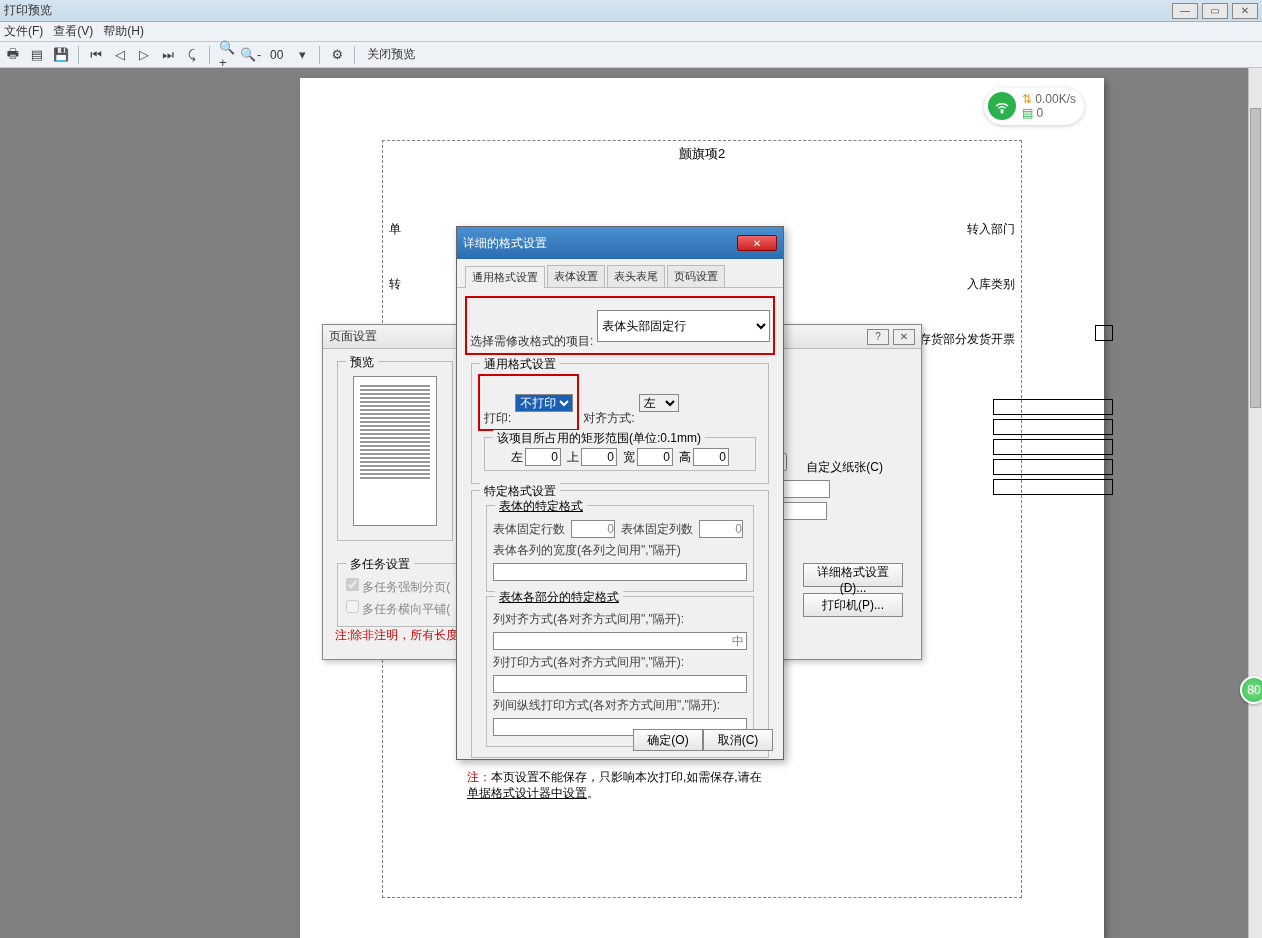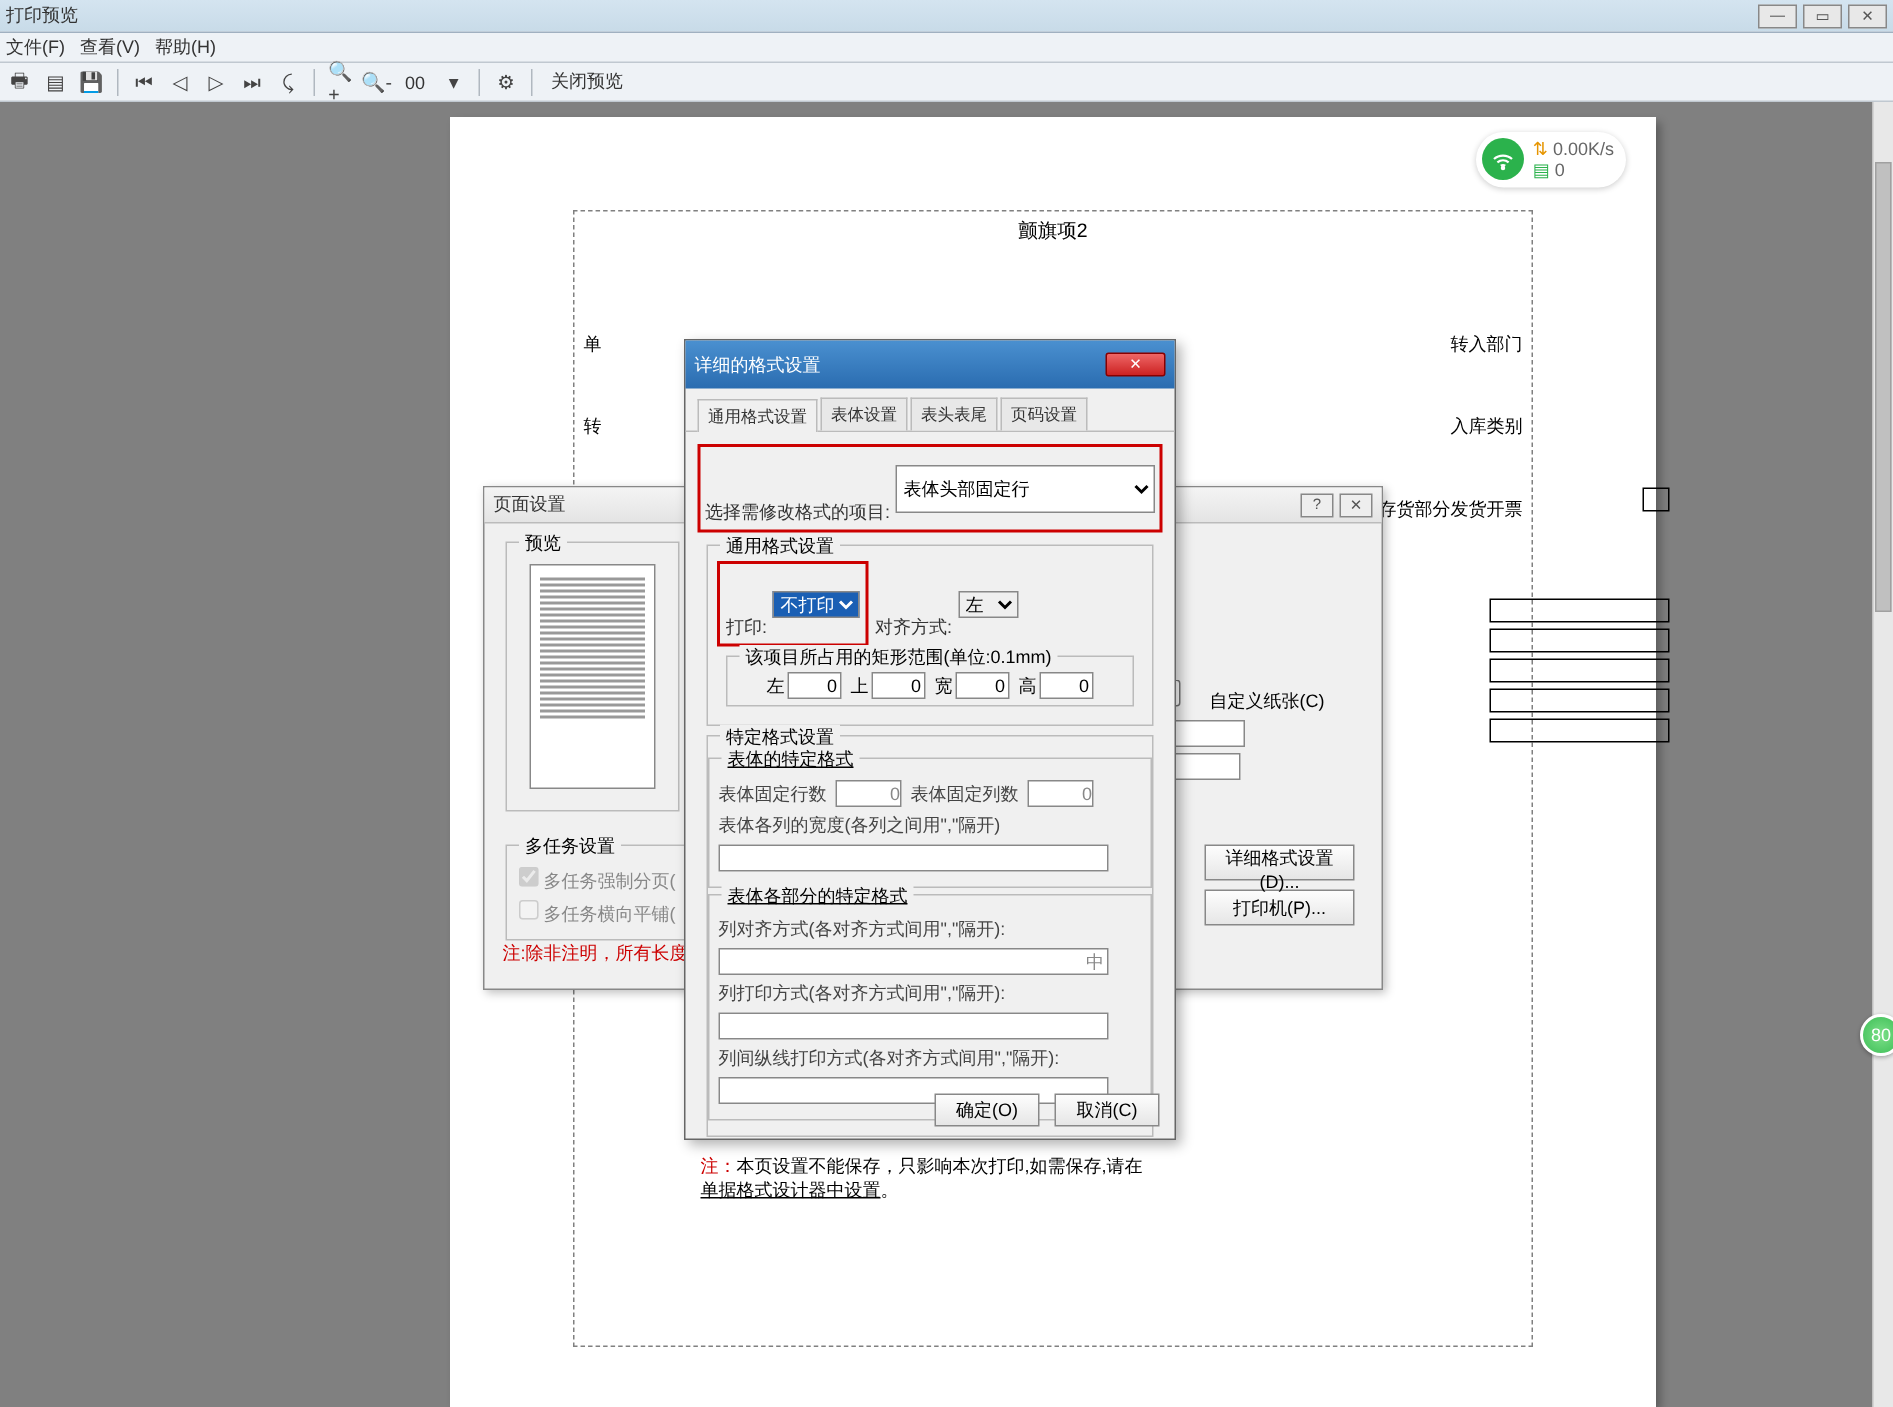--- a/index.html
+++ b/index.html
@@ -97,33 +97,33 @@
 .dd-printrow .hl { border: 2px solid #c00; padding: 2px 4px; display: flex; align-items: center; gap: 4px; }
 .dd-printrow select { height: 18px; border: 1px solid #888; }
 .dd-printrow .sel-print { width: 58px; background: #1a5fb4; color: #fff; }
 .dd-printrow .sel-align { width: 40px; }
 
 .dd-rect .fieldset { padding: 10px 6px 4px; }
 .dd-rect .fields { display: flex; gap: 6px; justify-content: center; }
 .dd-rect .fields .f { display: flex; align-items: center; gap: 2px; }
 .dd-rect input { width: 36px; height: 18px; border: 1px solid #888; text-align: right; padding-right: 2px; }
 
-.dd-spec .fieldset, .dd-tbfmt .fieldset { padding: 10px 0 6px; }
+.dd-spec .fieldset, .dd-tbfmt .fieldset { padding: 10px 14px 6px; }
 .dd-inner-fs { border: 1px solid #bbb; position: relative; padding: 10px 6px 6px; margin: 4px 0; }
 .dd-inner-fs .legend { position: absolute; top: -8px; left: 8px; background: #f0f0f0; padding: 0 4px; text-decoration: underline; }
 .dd-tbfmt .row { display: flex; align-items: center; gap: 6px; margin: 4px 0; color: #444; }
 .dd-tbfmt input[type=text] { width: 44px; height: 18px; border: 1px solid #888; text-align: right; color: #888; }
 .dd-tbfmt .wide { width: 260px !important; height: 18px; border: 1px solid #888; text-align: left; color: #000; padding: 0 2px; }
 .dd-lbl { color: #333; margin-top: 32px; }
 
 .dd-note { margin: 12px 10px 0; color: #c00; line-height: 1.3; }
 .dd-note .blk { color: #000; }
 .dd-note .u { text-decoration: underline; }
 
-.dd-buttons { position: absolute; right: 10px; bottom: 8px; display: flex; gap: 10px; }
+.dd-buttons { position: absolute; right: 10px; bottom: 8px; display: flex; }
 .dd-buttons button { width: 70px; height: 22px; border: 1px solid #888; background: linear-gradient(#fdfdfd,#e6e6e6); cursor: pointer; }
 </style>
 </head>
 <body>
 
 <div class="titlebar">
   <span class="title">打印预览</span>
   <div class="ctrls">
     <div class="btn">—</div>
     <div class="btn">▭</div>

